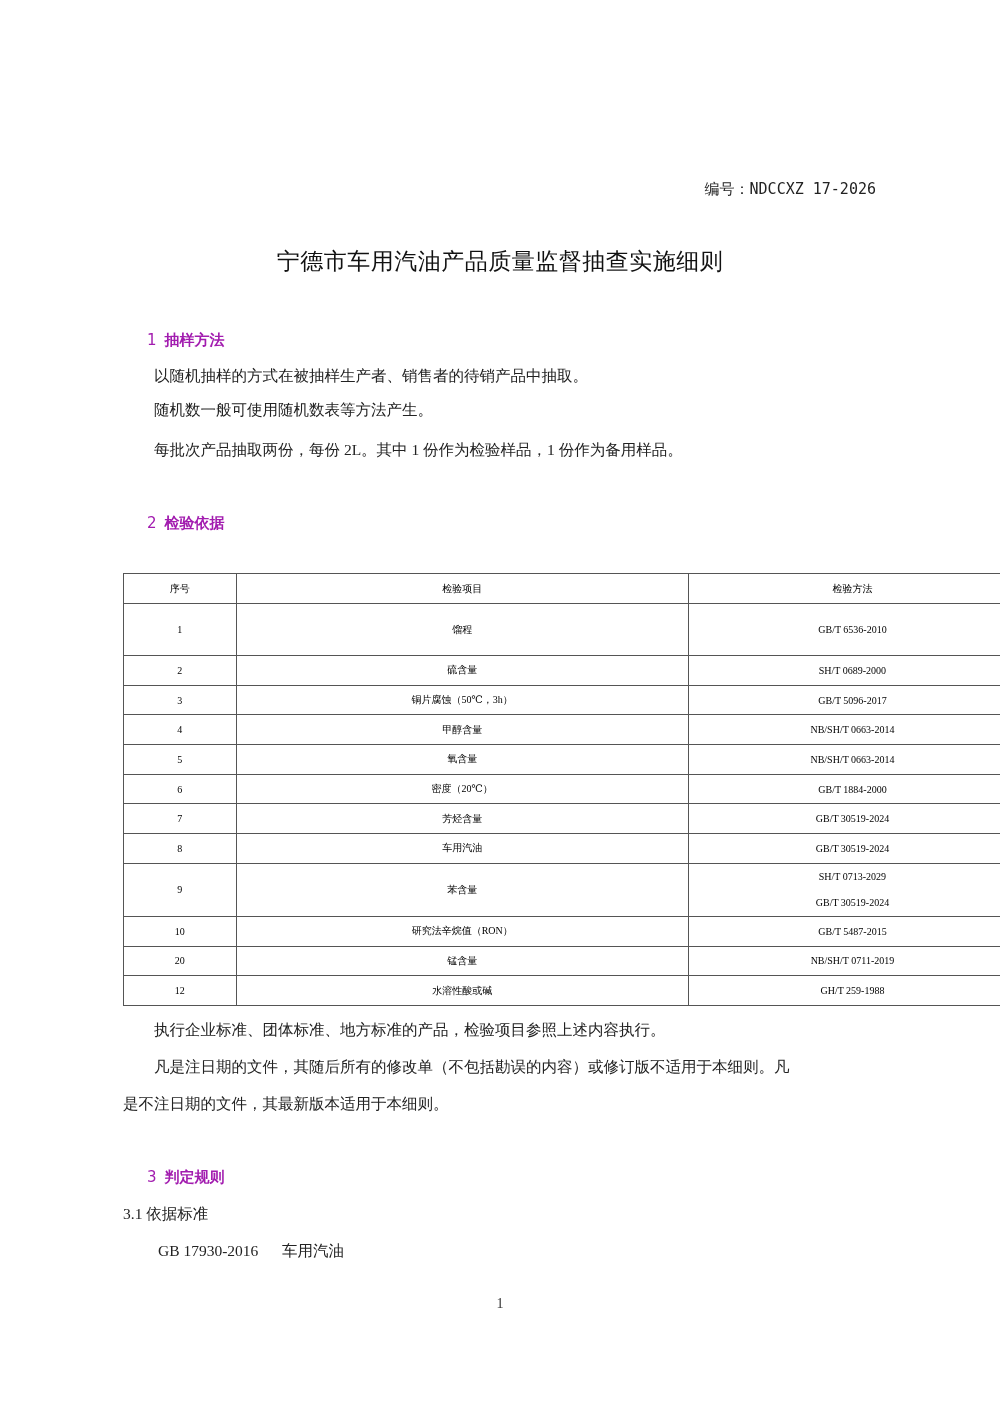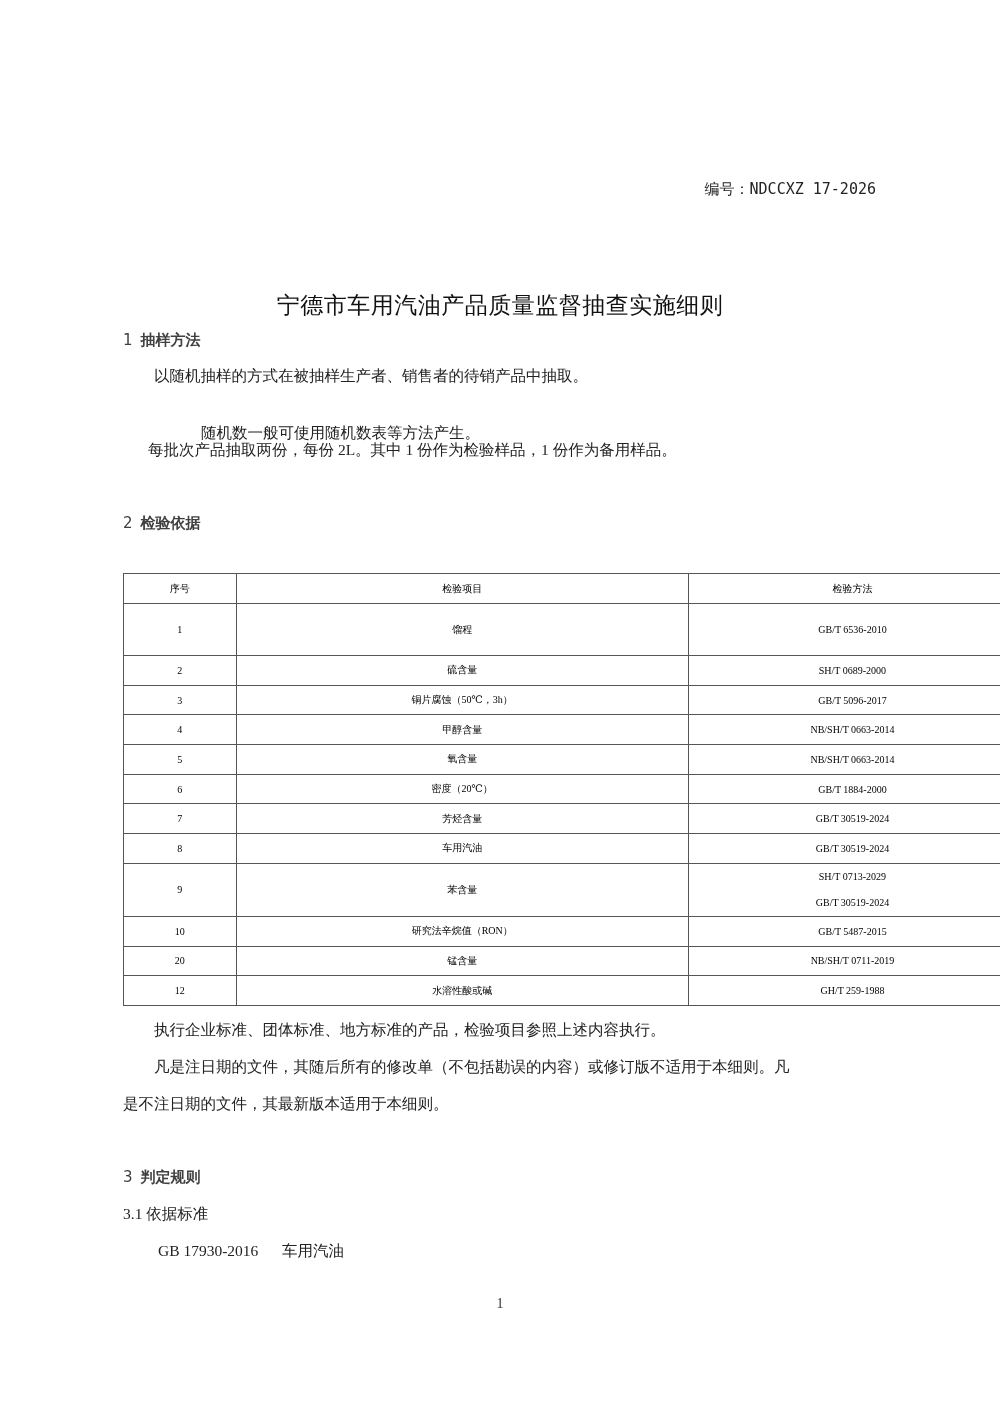--- a/index.html
+++ b/index.html
@@ -3,23 +3,23 @@
 <meta charset="utf-8">
 <style>
   html, body { margin: 0; padding: 0; background: #ffffff; }
   body { width: 1000px; height: 1414px; position: relative; overflow: hidden; color: #1a1a1a; }
   .serif { font-family: "Liberation Serif", "DejaVu Serif", serif; }
   .sans { font-family: "DejaVu Sans", "Liberation Sans", sans-serif; }
   .mono { font-family: "DejaVu Sans Mono", "Liberation Mono", monospace; }
   .abs { position: absolute; white-space: nowrap; }
 
   .doc-number { right: 124px; top: 180px; font-size: 15px; color: #222; }
-  .doc-title { left: 0; width: 1000px; top: 246px; text-align: center; font-size: 23px; color: #111; letter-spacing: 0.5px; margin-top: 44px; }
+  .doc-title { left: 0; width: 1000px; top: 246px; text-align: center; font-size: 23px; color: #111; letter-spacing: 0.5px; }
 
-  .sec-heading { font-size: 15px; font-weight: bold; color: #404040; }
+  .sec-heading { font-size: 15px; font-weight: bold; color: #a21caf; margin-left: 24px; }
   .sec-heading .num { font-weight: normal; margin-right: 8px; }
   .para { font-size: 15.5px; color: #222; }
 
   table.insp { position: absolute; left: 123px; top: 573px; width: 894px; border-collapse: collapse; font-size: 10px; color: #000000; }
   table.insp th, table.insp td { border: 1px solid #555; text-align: center; padding: 0; font-weight: normal; }
   table.insp th { height: 29px; }
   table.insp td { height: 28.7px; }
   table.insp tr.tall td { height: 51px; }
   table.insp col.c1 { width: 95px; }
   table.insp col.c2 { width: 382px; }
@@ -31,22 +31,22 @@
 </head>
 <body>
 
 <div class="abs doc-number mono">编号：NDCCXZ 17-2026</div>
 <div class="abs doc-title sans">宁德市车用汽油产品质量监督抽查实施细则</div>
 
 <div class="abs sec-heading sans" style="left:123px; top:331px;">
   <span class="num">1</span><span>抽样方法</span>
 </div>
 <div class="abs para serif" style="left:154px; top:366px;">以随机抽样的方式在被抽样生产者、销售者的待销产品中抽取。</div>
-<div class="abs para serif" style="left:154px; top:423px;margin-left:47px;">随机数一般可使用随机数表等方法产生。</div>
-<div class="abs para serif" style="left:148px; top:440px;">每批次产品抽取两份，每份 2L。其中 1 份作为检验样品，1 份作为备用样品。</div>
+<div class="abs para serif" style="left:154px; top:400px;">随机数一般可使用随机数表等方法产生。</div>
+<div class="abs para serif" style="left:154px; top:440px;">每批次产品抽取两份，每份 2L。其中 1 份作为检验样品，1 份作为备用样品。</div>
 
 <div class="abs sec-heading sans" style="left:123px; top:514px;">
   <span class="num">2</span><span>检验依据</span>
 </div>
 
 <table class="insp serif">
   <colgroup>
       <col class="c1">
       <col class="c2">
       <col class="c3">

